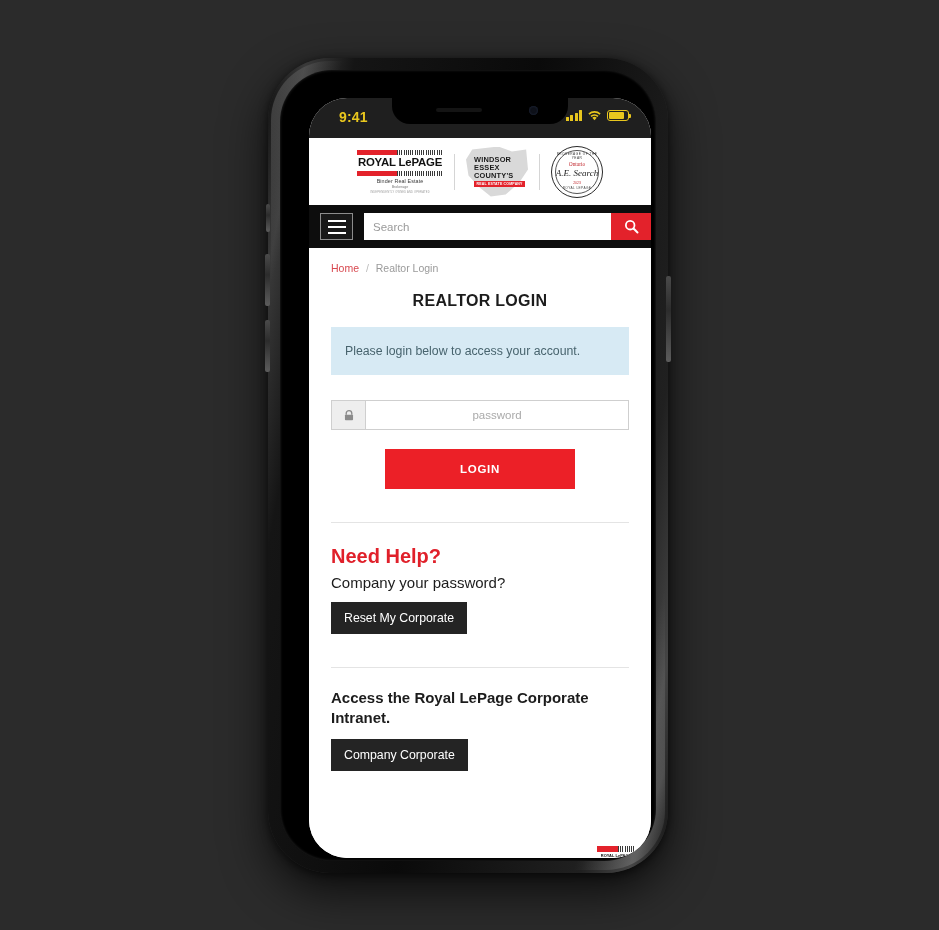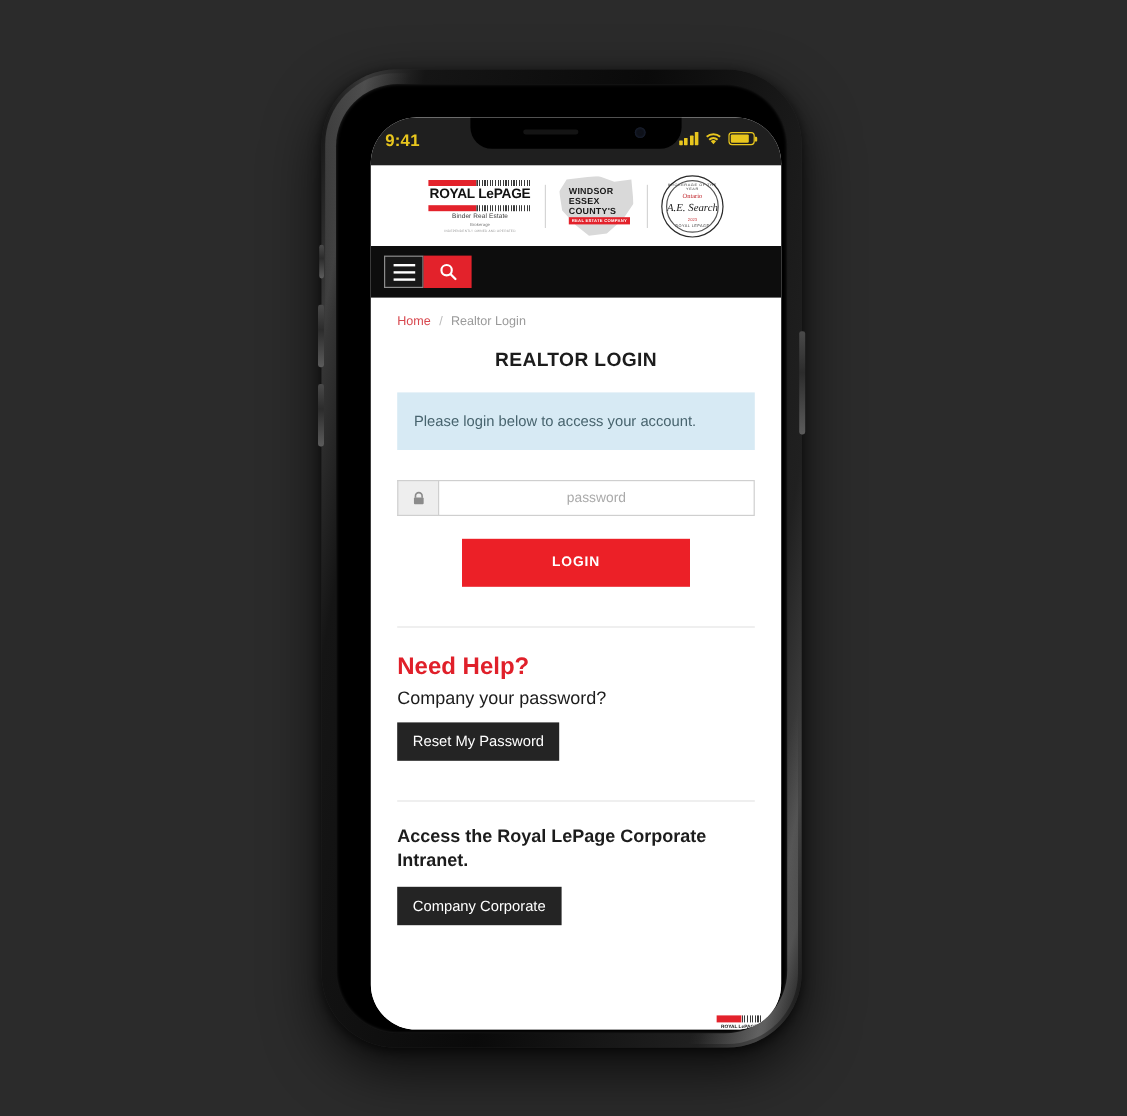--- a/index.html
+++ b/index.html
@@ -70,21 +70,21 @@
 
   
   #status-bar {
     position: relative;
     height: 40px;
     background: #1f1f1f;
     color: #e8c61e;
   }
   #status-time {
     position: absolute;
-    left: 12px; top: 11px;
+    left: 30px; top: 11px;
     font-size: 14px;
     font-weight: bold;
     letter-spacing: .2px;
     color: #e8c61e;
   }
   #notch {
     position: absolute;
     left: 50%;
     transform: translateX(-50%);
     top: 0;
@@ -536,20 +536,21 @@
             </div>
 
           </div>
 
           <div id="nav-bar">
             <div id="hamburger-button">
               <span></span>
                 <span></span>
                 <span></span>
             </div>
+            <input id="search-input" type="text" placeholder="Search" style="">
             <button id="search-button">
               <svg width="15" height="15" viewBox="0 0 16 16">
                 <circle cx="6.6" cy="6.6" r="4.6" fill="none" stroke="#fff" stroke-width="1.9"></circle>
                 <line x1="10.2" y1="10.2" x2="14.4" y2="14.4" stroke="#fff" stroke-width="2.1" stroke-linecap="round"></line>
               </svg>
             </button>
           </div>
 
           <div id="content">
 
@@ -573,21 +574,21 @@
               </div>
               <input class="form-input" type="password" placeholder="password" style="">
             </div>
 
             <button id="login-button">LOGIN</button>
 
             <div class="hr"></div>
 
             <h2 id="need-help-title">Need Help?</h2>
             <div id="forgot-text">Company your password?</div>
-            <button class="dark-button">Reset My Password</button>
+            <button class="dark-button">Reset My Corporate</button>
 
             <div class="hr"></div>
 
             <h2 id="intranet-title">Access the Royal LePage Corporate Intranet.</h2>
             <button class="dark-button">Company Corporate</button>
 
           </div>
 
           <div id="footer-logo">
             <div class="fl-bar">

